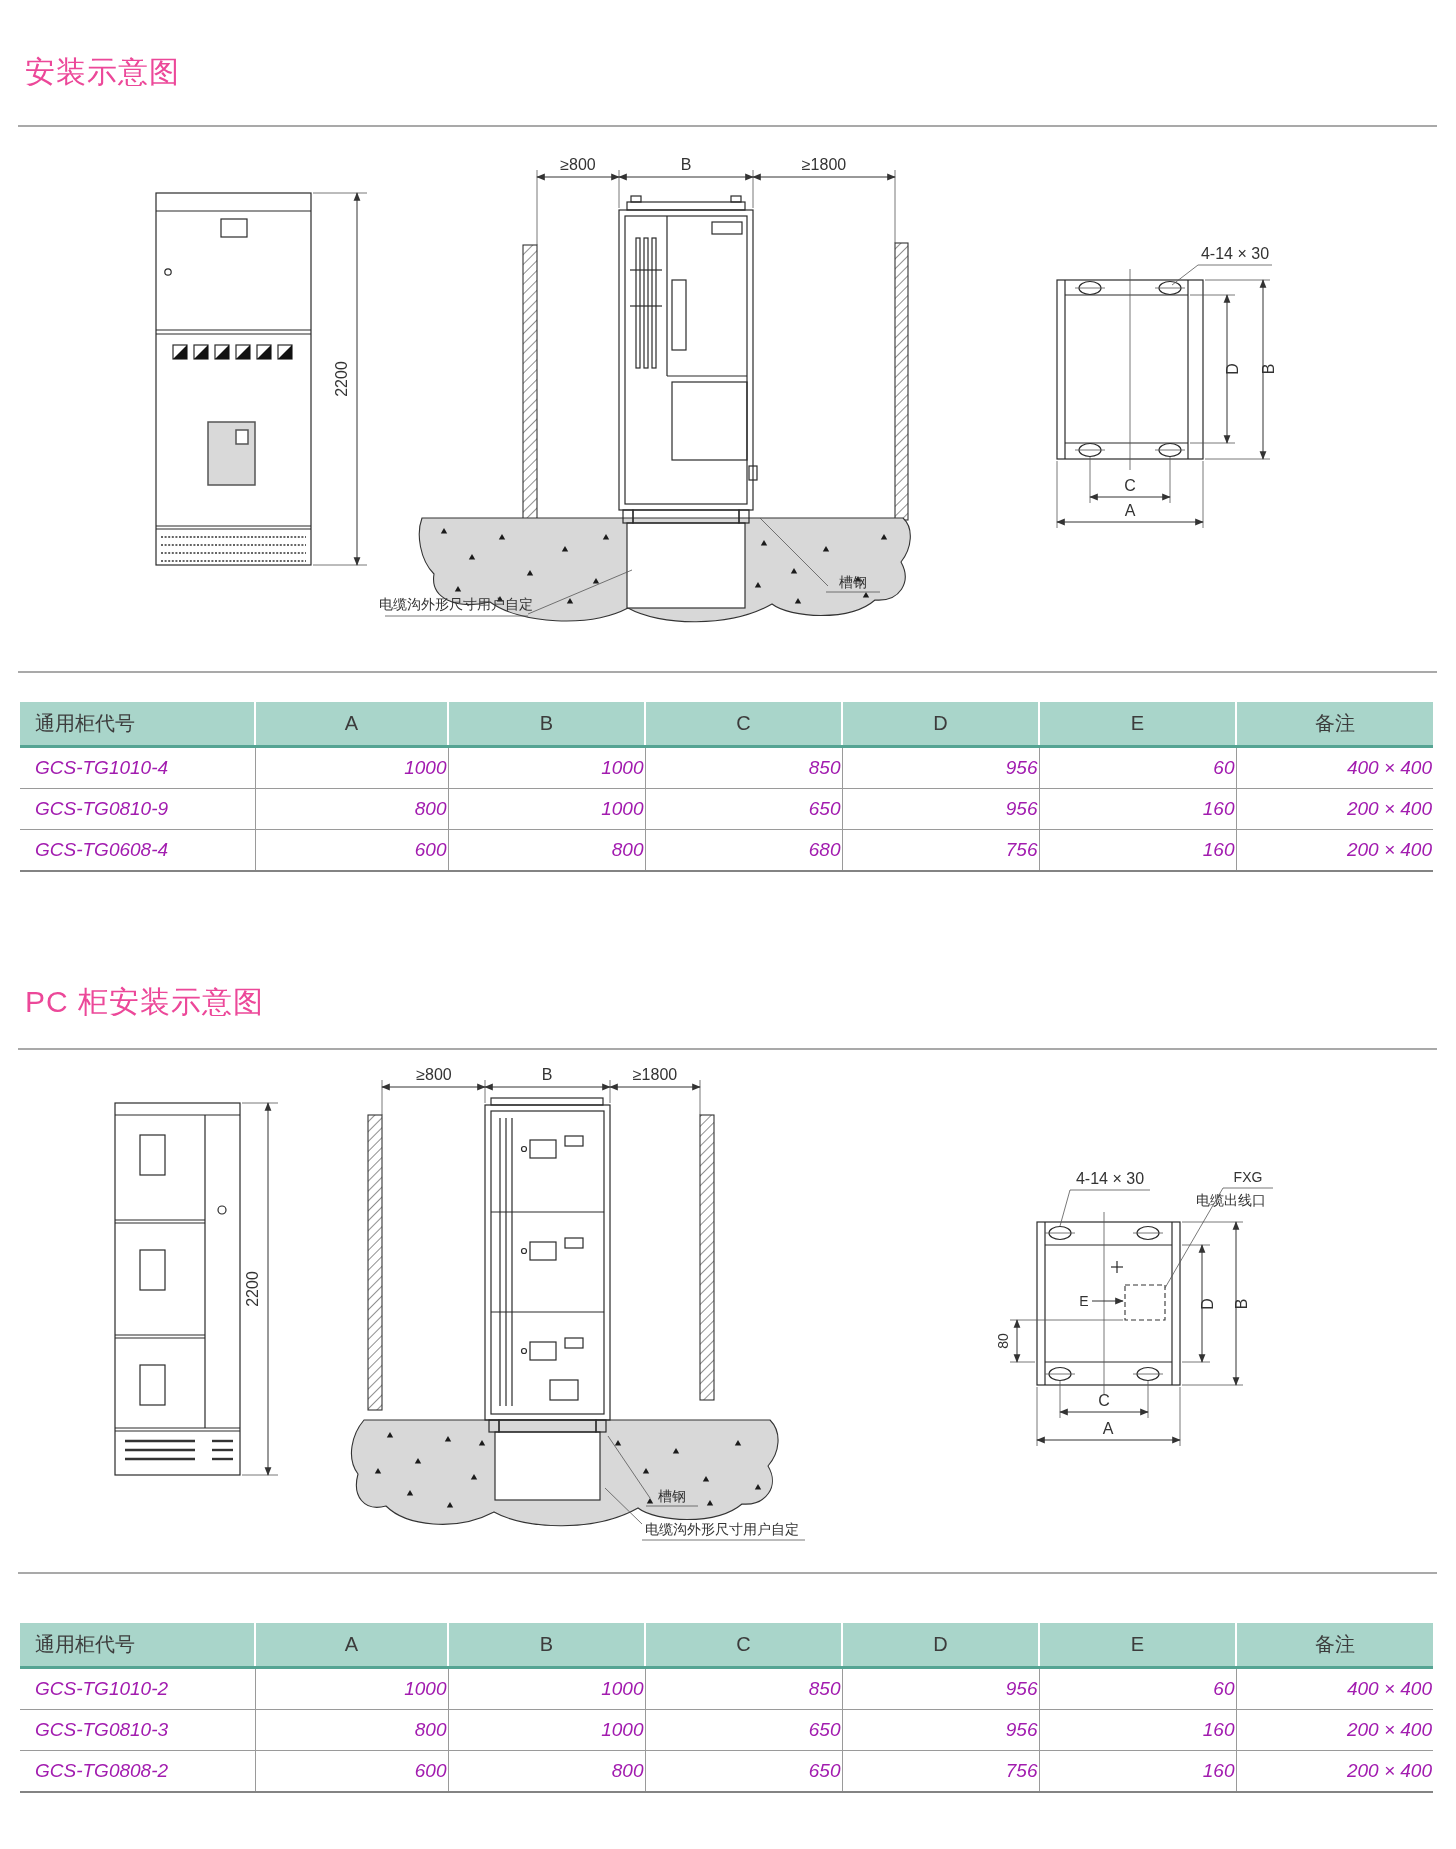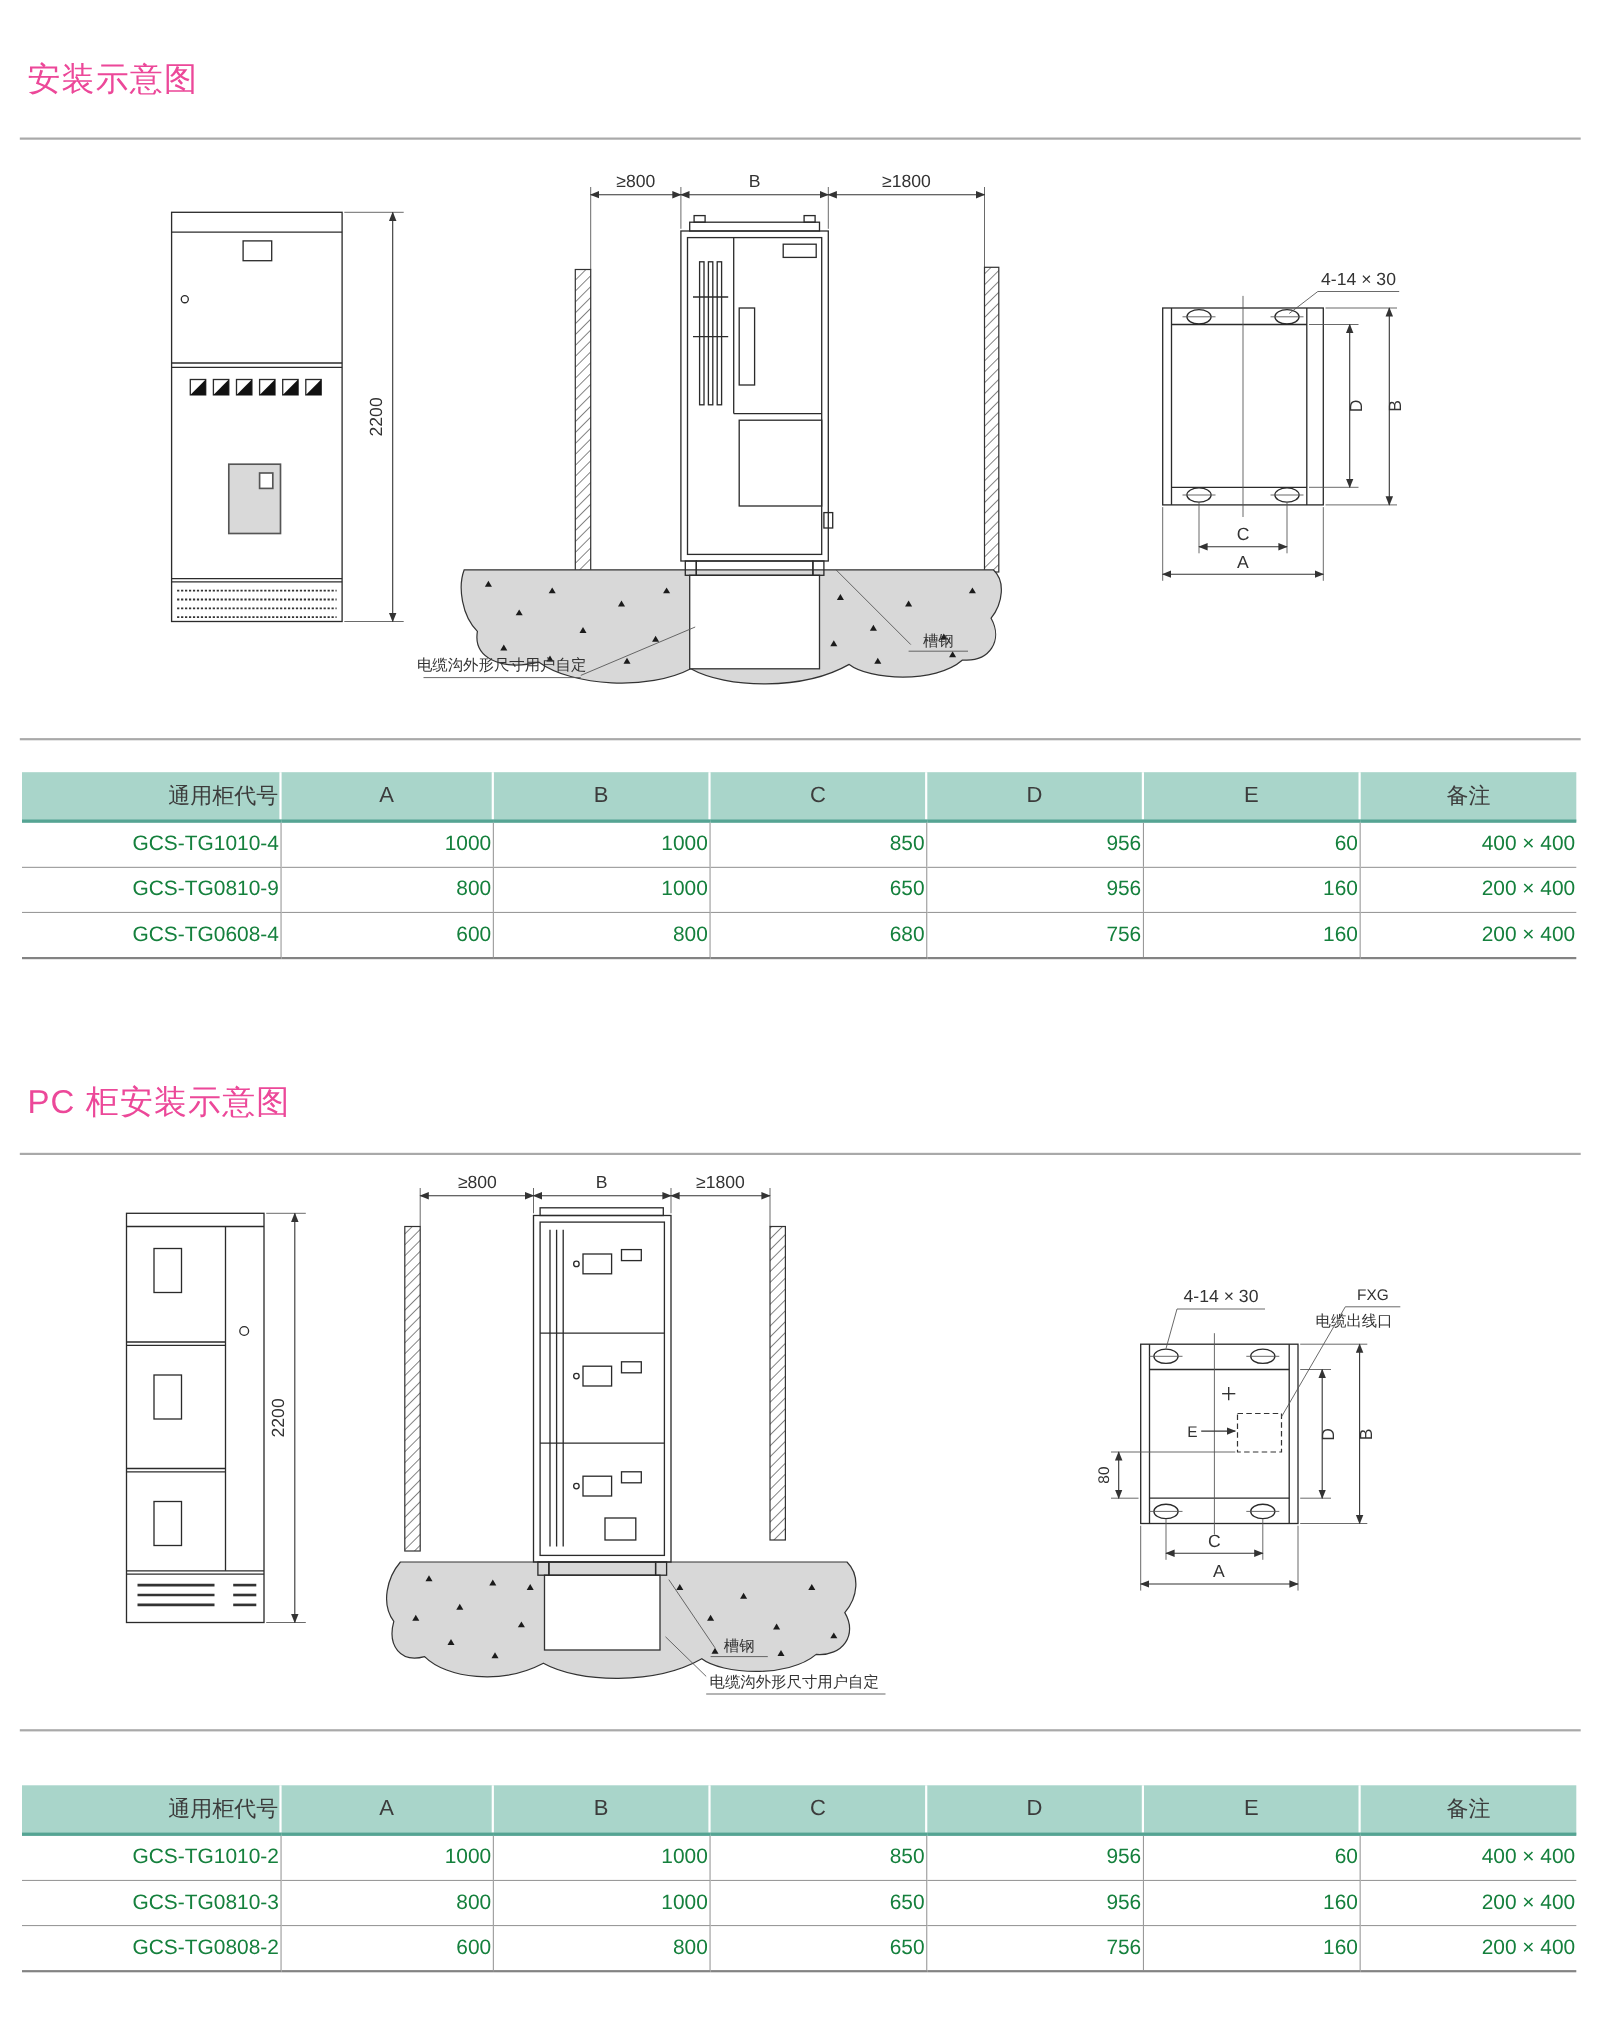--- a/index.html
+++ b/index.html
@@ -4,25 +4,25 @@
 <style>
   html,body{margin:0;padding:0;background:#fff;}
   .page{position:relative;width:1456px;height:1849px;background:#fff;overflow:hidden;
         font-family:"Liberation Sans","DejaVu Sans",sans-serif;}
   .sec-title{position:absolute;left:25px;color:#ec4899;font-size:30px;font-weight:500;letter-spacing:1px;}
   .rule{position:absolute;left:18px;width:1419px;height:2px;background:#a9a9a9;}
   .spec-table{position:absolute;left:20px;border-collapse:collapse;table-layout:fixed;width:1413px;}
   .spec-table th{background:#a9d5ca;height:41px;font-size:20px;font-weight:normal;color:#3c3c3c;
                  border-bottom:3px solid #55a493;text-align:center;}
   .spec-table th+th{border-left:2px solid #fff;}
-  .spec-table td{height:38px;font-size:19px;color:#15803d;text-align:center;
-                 border-bottom:1px solid #9a9a9a;background:#fff;}
+  .spec-table td{height:38px;font-size:19px;color:#a21caf;text-align:center;
+                 border-bottom:1px solid #9a9a9a;background:#fff;font-style:italic;}
   .spec-table td+td{border-left:1px solid #9a9a9a;text-align:right;}
   .spec-table tbody tr:last-child td{border-bottom:2px solid #838383;}
-  .spec-table th:first-child,.spec-table td:first-child{text-align:right;padding-left:15px;}
+  .spec-table th:first-child,.spec-table td:first-child{text-align:left;padding-left:15px;}
   svg{position:absolute;overflow:visible;}
   svg text{font-family:"Liberation Sans","DejaVu Sans",sans-serif;fill:#333;}
   .dim-t{font-size:16px;}
   .sm-t{font-size:14px;}
   .ln{stroke:#2b2b2b;stroke-width:1.2;fill:none;}
   .thin{stroke:#555;stroke-width:0.8;fill:none;}
   .dim{stroke:#333;stroke-width:1;fill:none;}
 </style>
 </head>
 <body>

